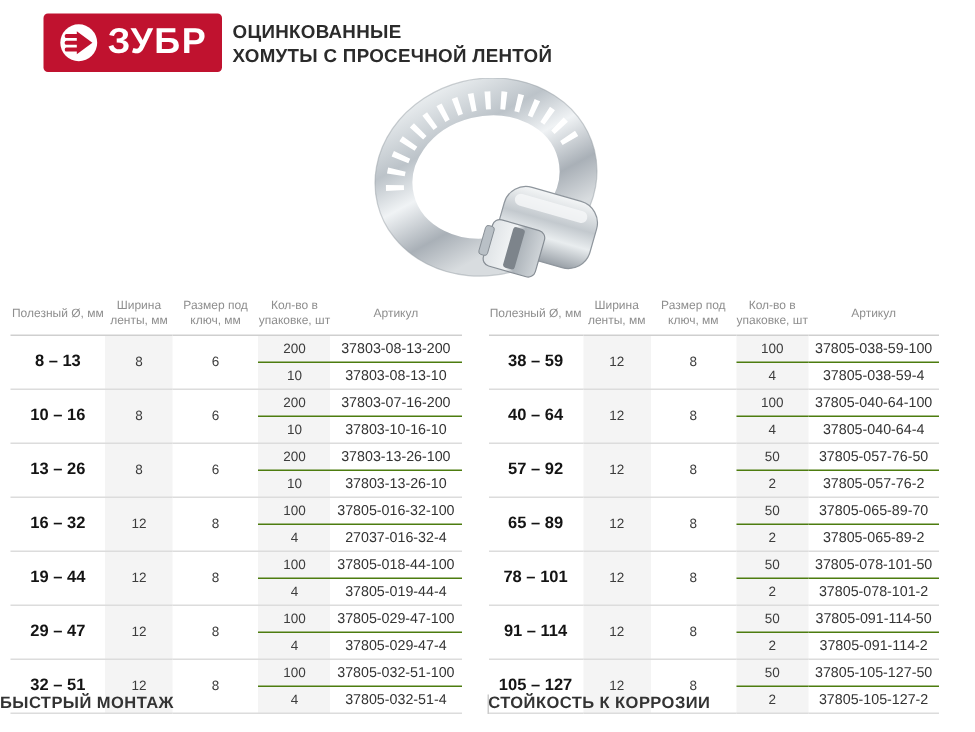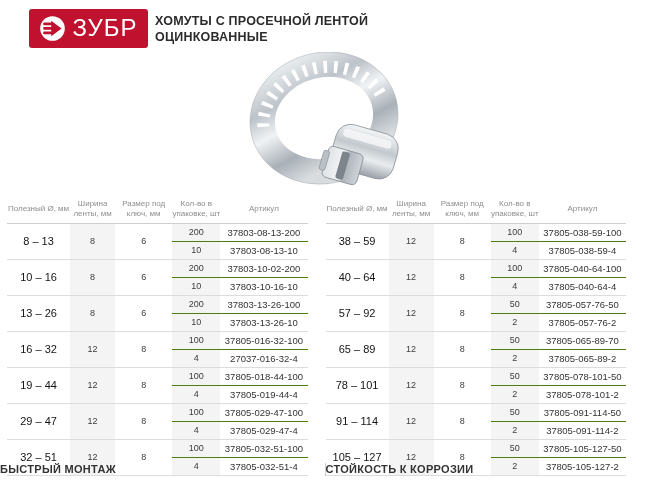--- a/index.html
+++ b/index.html
@@ -8,21 +8,21 @@
     background:#ffffff;font-family:"Liberation Sans",sans-serif;
     -webkit-font-smoothing:antialiased;
   }
   
   .logo{
     position:absolute;top:9px;left:29px;width:119px;height:39px;
     background:#c0122f;border-radius:3px;
     display:flex;align-items:center;justify-content:center;gap:6px;
   }
   .logo-text{
-    color:#fff;font-weight:400;font-size:24px;letter-spacing:1px;line-height:1;
+    color:#fff;font-weight:700;font-size:24px;letter-spacing:1px;line-height:1;
     transform:translateY(-1px);
     text-align:right;
   }
   .title{
     position:absolute;top:13px;left:155px;
     font-size:12.5px;font-weight:700;color:#2b2b2b;line-height:16px;
     text-transform:uppercase;letter-spacing:.2px;
   }
   
   .clamp-wrap{position:absolute;top:52px;left:240px;width:175px;height:145px;}
@@ -34,21 +34,21 @@
   .tcol{flex:1;}
   table.spec{border-collapse:collapse;width:100%;table-layout:fixed;border-bottom:1px solid #dcdcdc;}
   .spec th{
     font-size:8px;font-weight:400;color:#8e8e8e;
     padding:3px 0 5px;border-bottom:1px solid #cfcfcf;line-height:1.2;
   }
   .spec td{
     text-align:center;vertical-align:middle;height:17px;
     font-size:9px;color:#3c3c3c;padding:0;line-height:1;
   }
-  .spec td.diameter{font-weight:400;font-size:11px;color:#141414;}
+  .spec td.diameter{font-weight:700;font-size:11px;color:#141414;}
   .spec td.sku{font-size:9.5px;color:#333;}
   .spec .shaded{background:#f4f4f4;}
   .spec tr.group-start td{border-top:1px solid #dcdcdc;}
   .spec td.subline{border-bottom:1px solid #4d7c0f;}
   
   .features{
     position:absolute;top:456px;left:0;right:0;height:26px;
     display:flex;align-items:center;
   }
   .feature{
@@ -69,22 +69,22 @@
         <rect x="4.2" y="12.1" width="9.5" height="2.7" rx="1"></rect>
         <rect x="4.2" y="16.6" width="9.5" height="2.7" rx="1"></rect>
         <polygon points="12.2,5.8 22.6,13.5 12.2,21.2"></polygon>
       </g>
     </svg>
   </span>
   <span class="logo-text">ЗУБР</span>
 </div>
 
 <div class="title">
+  <div>ОЦИНКОВАННЫЕ</div>
   <div>ХОМУТЫ С ПРОСЕЧНОЙ ЛЕНТОЙ</div>
-  <div>ОЦИНКОВАННЫЕ</div>
 </div>
 
 <div class="clamp-wrap">
   <svg width="175" height="145" viewBox="0 0 175 145">
     <defs>
       <linearGradient id="bandGrad" x1="0" y1="0" x2="0.3" y2="1">
         <stop offset="0%" stop-color="#e9edef"></stop>
         <stop offset="30%" stop-color="#bcc3c9"></stop>
         <stop offset="52%" stop-color="#f0f3f5"></stop>
         <stop offset="78%" stop-color="#a9b0b7"></stop>
@@ -153,21 +153,21 @@
           </tr>
           <tr>
             <td class="shaded">10</td>
             <td class="sku">37803-08-13-10</td>
           </tr>
           <tr class="group-start">
             <td class="diameter" rowspan="2">10 – 16</td>
             <td class="shaded" rowspan="2">8</td>
             <td class="" rowspan="2">6</td>
             <td class="shaded subline">200</td>
-            <td class="sku subline">37803-10-02-200</td>
+            <td class="sku subline">37803-07-16-200</td>
           </tr>
           <tr>
             <td class="shaded">10</td>
             <td class="sku">37803-10-16-10</td>
           </tr>
           <tr class="group-start">
             <td class="diameter" rowspan="2">13 – 26</td>
             <td class="shaded" rowspan="2">8</td>
             <td class="" rowspan="2">6</td>
             <td class="shaded subline">200</td>

